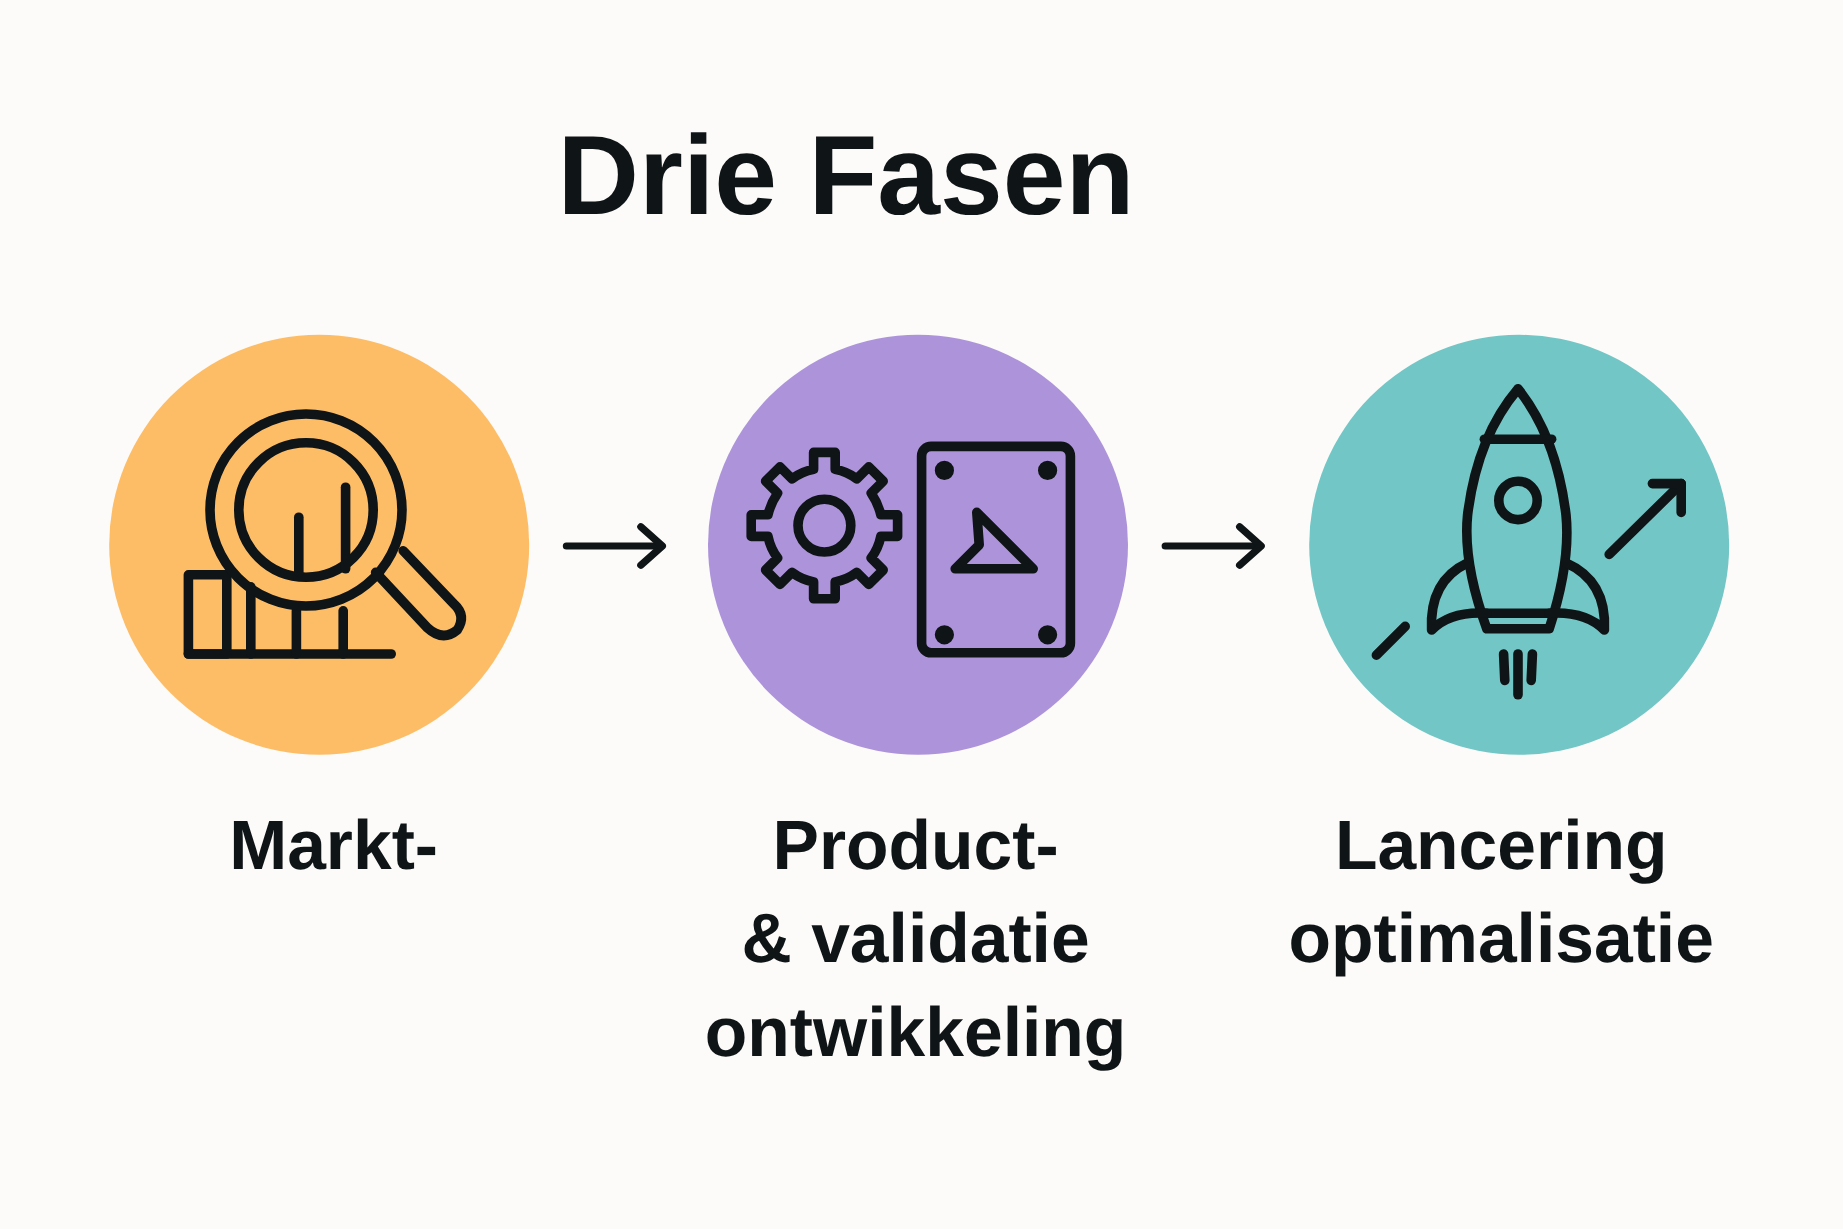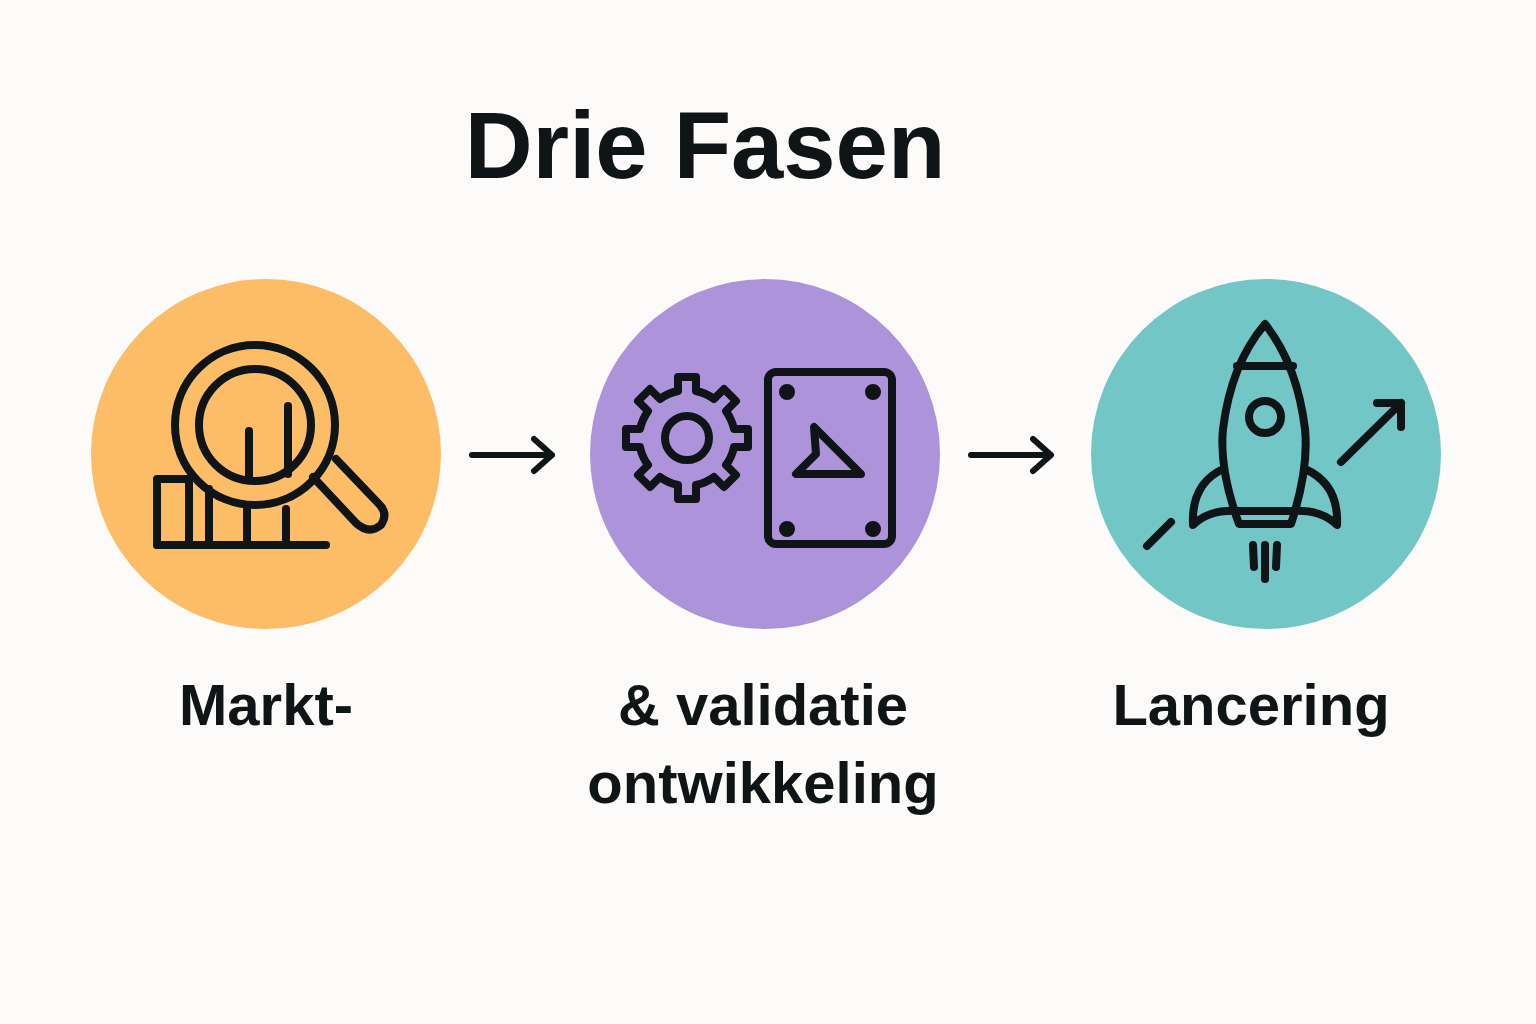--- a/index.html
+++ b/index.html
@@ -84,22 +84,24 @@
     <path d="M214 190 Q248 205 246 246 Q230 230 200 232"></path>
     <line x1="162" y1="266" x2="163" y2="288"></line>
     <line x1="174" y1="266" x2="174" y2="300"></line>
     <line x1="186" y1="266" x2="185" y2="288"></line>
     <line x1="56" y1="267" x2="80" y2="243"></line>
     <line x1="250" y1="183" x2="310" y2="124"></line>
     <polyline points="286,124 310,124 310,148"></polyline>
   </svg>
 </div>
 
-<div class="label" style="left:36px;top:666px;">
+<div class="label" style="left:48px;top:666px;">
   <span>Markt-</span>
 </div>
 <div class="label" style="left:533px;top:666px;">
+  <span>Product-</span>
   <span>&amp; validatie</span>
   <span>ontwikkeling</span>
 </div>
 <div class="label" style="left:1021px;top:666px;text-align:center;">
   <span>Lancering</span>
+  <span>optimalisatie</span>
 </div>
 
 </body></html>

